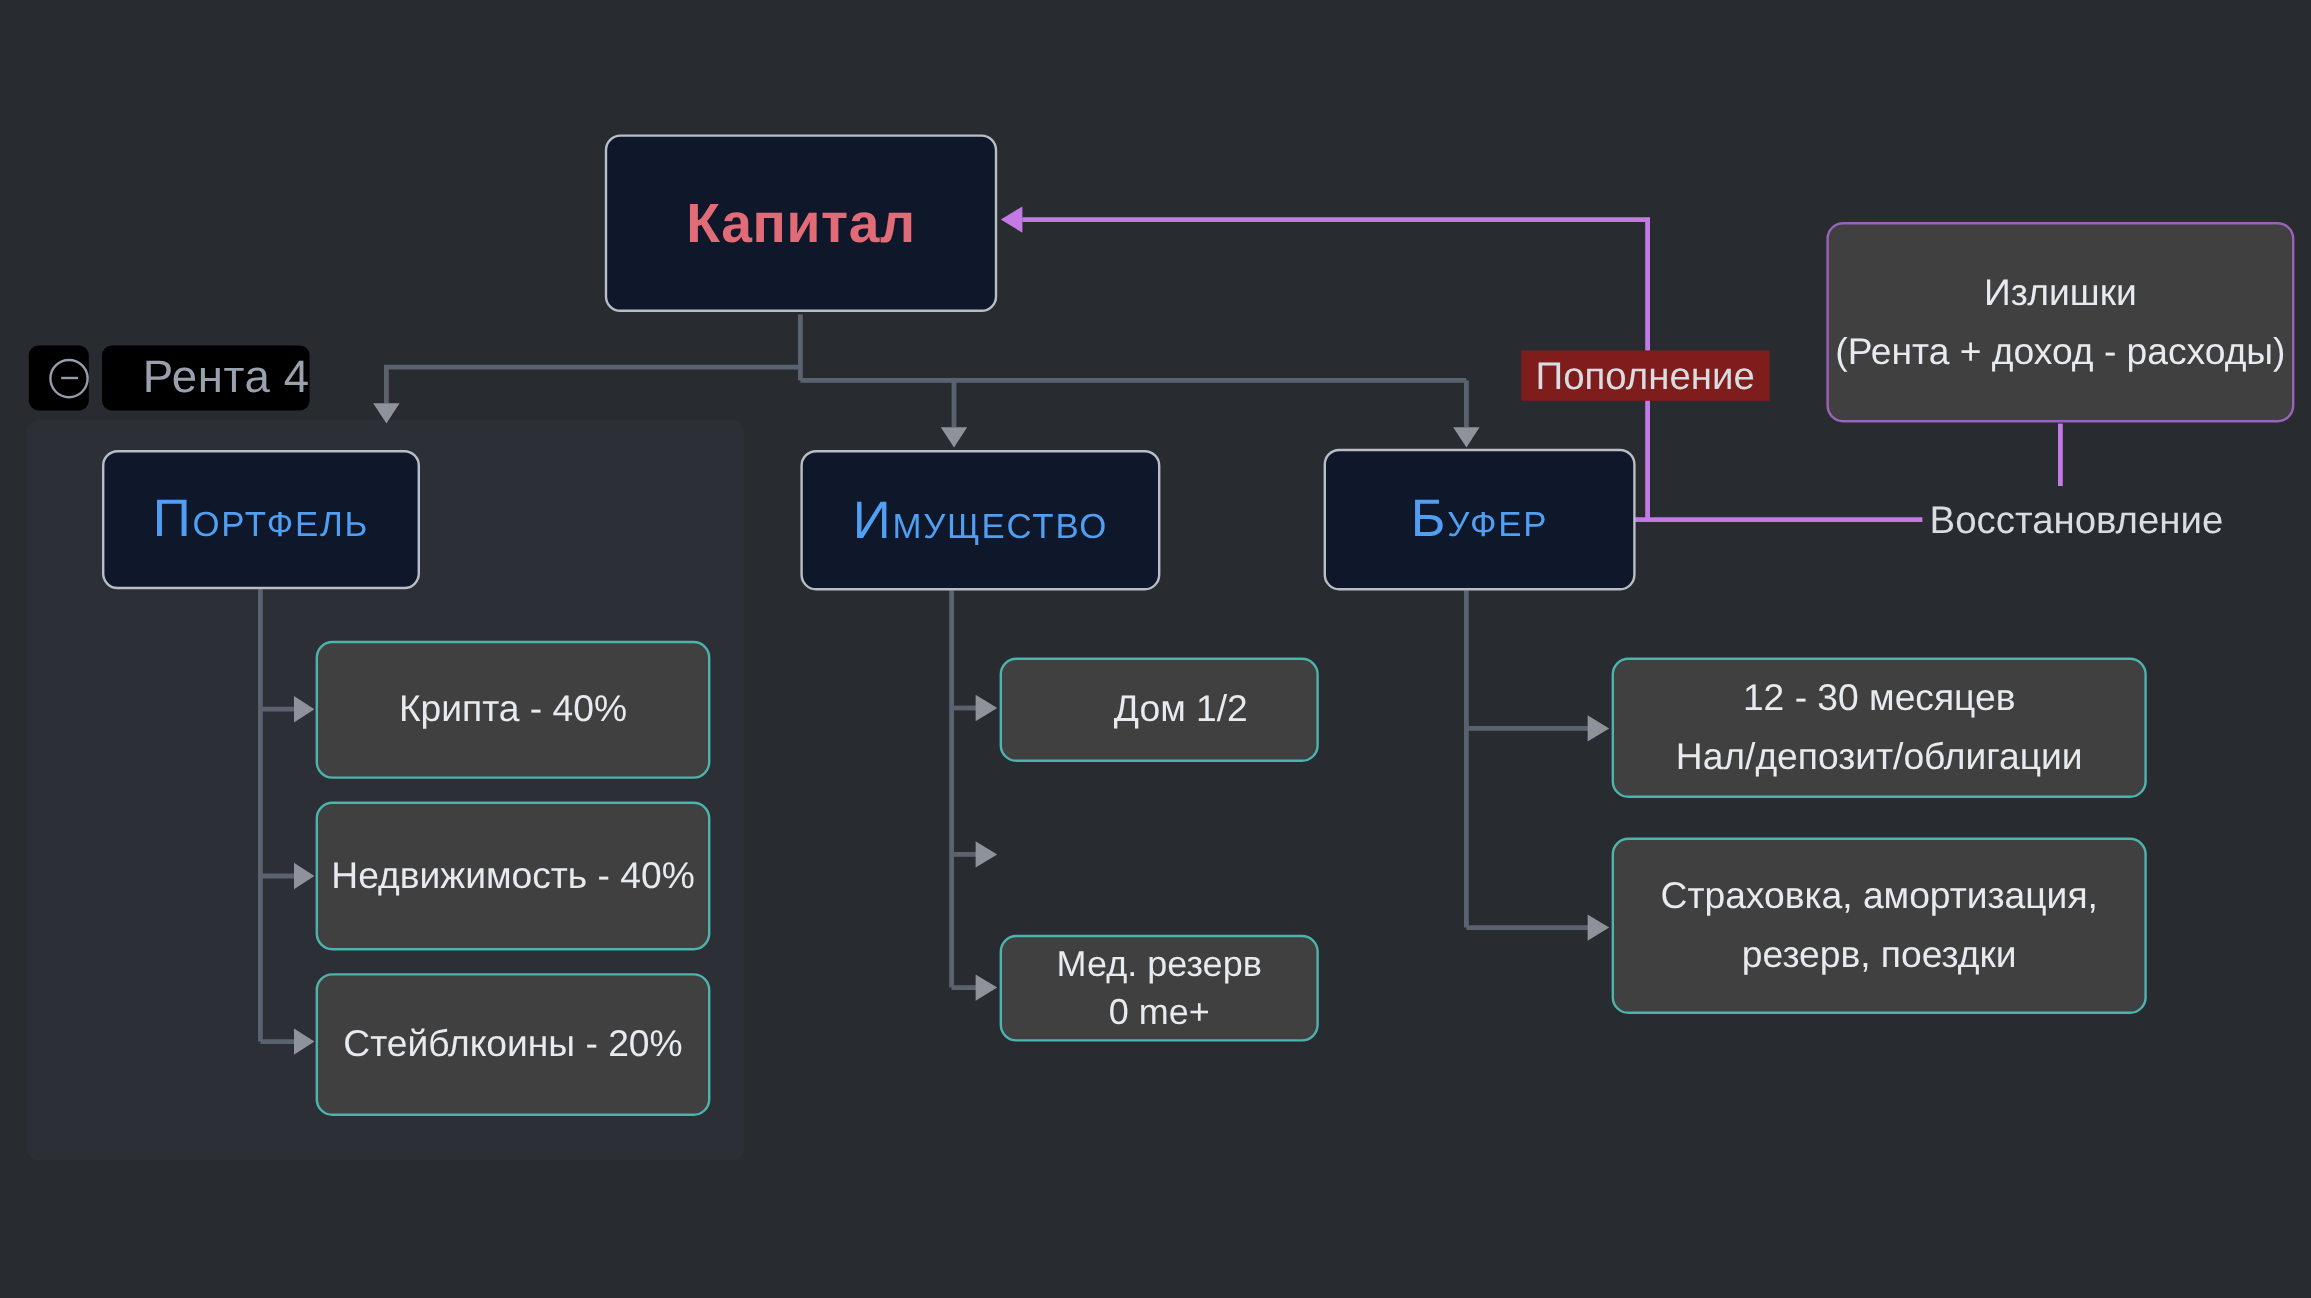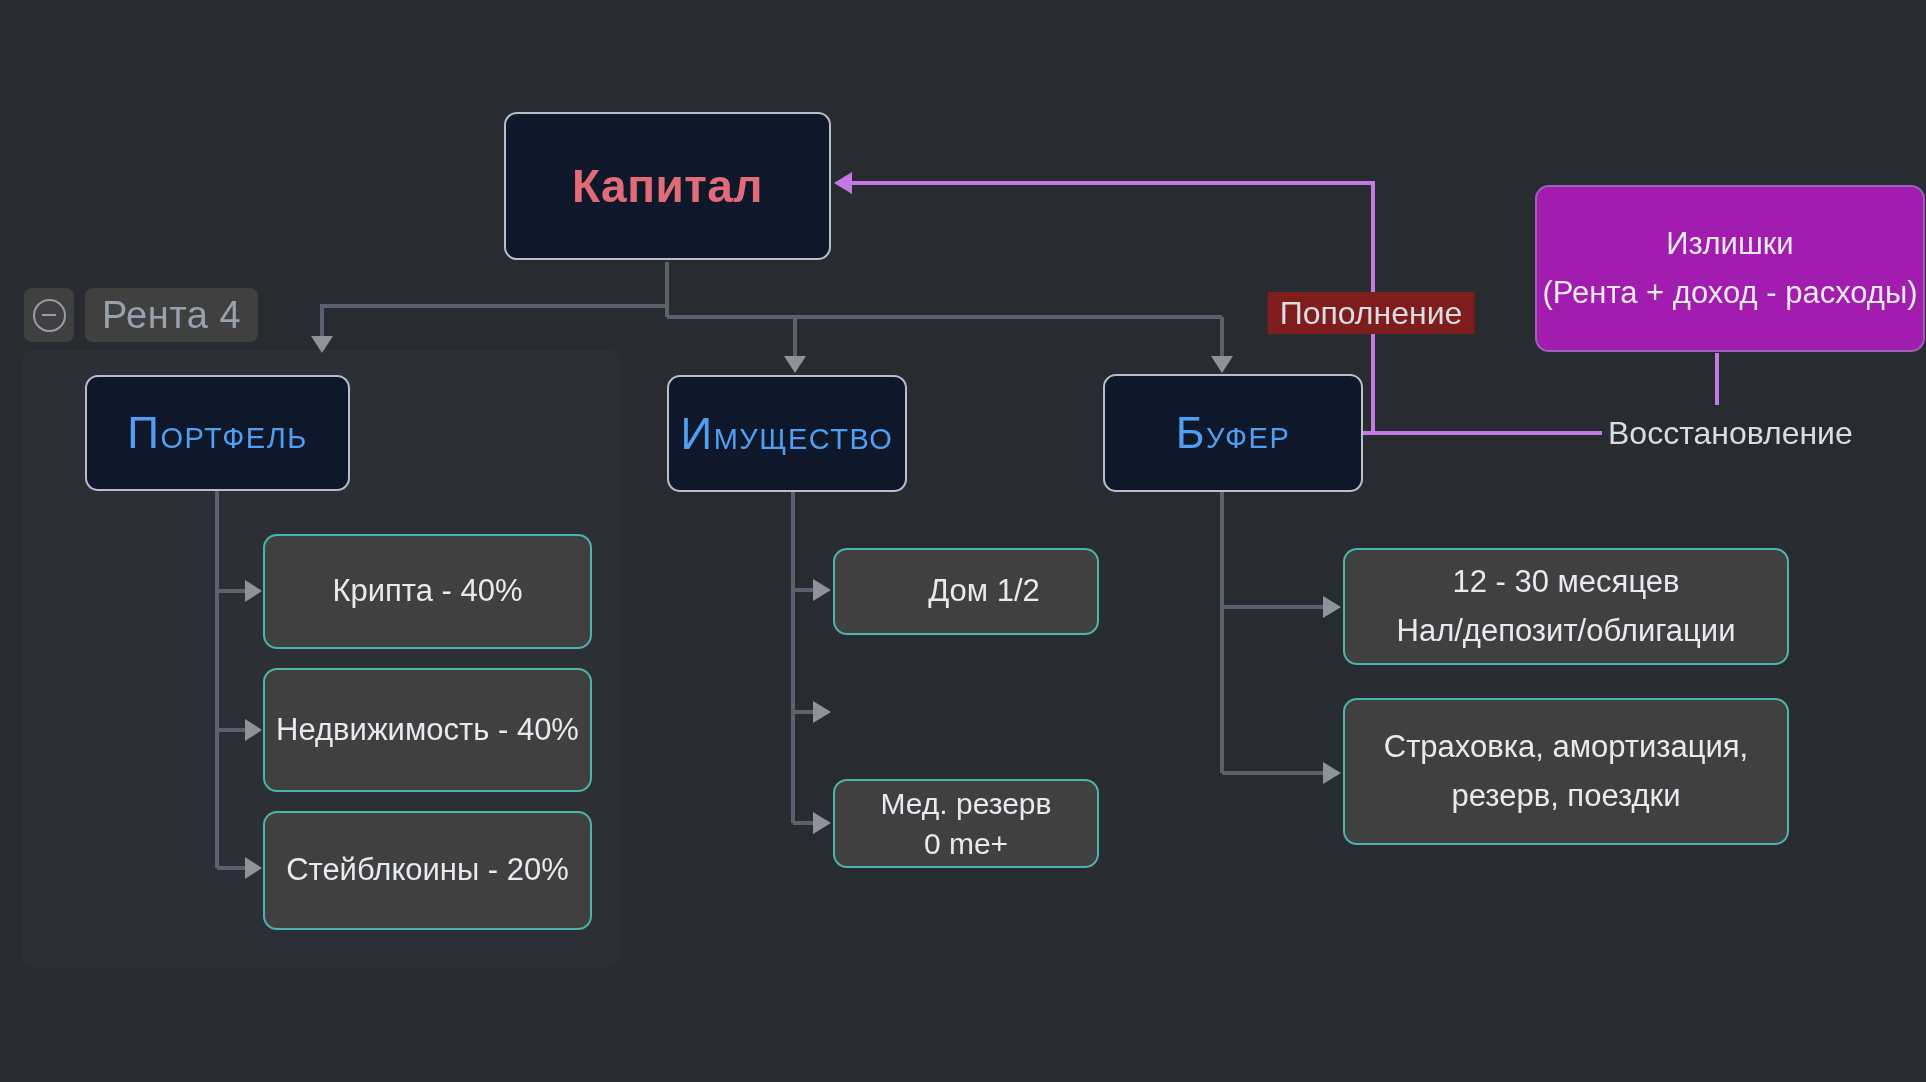--- a/index.html
+++ b/index.html
@@ -30,27 +30,27 @@
   
   .leaf{
     background:#404040;border:2px solid #4db3ad;border-radius:14px;
     display:flex;align-items:center;justify-content:center;z-index:2;
     font-size:31px;font-weight:300;color:#e7eaee;text-align:center;
     white-space:pre-line;line-height:1.55;
   }
   .leaf.tight{font-size:30px;line-height:1.32;}
   
   .surplus{
-    background:#a21caf;border:2.5px solid #9a63b8;border-radius:14px;
+    background:#404040;border:2.5px solid #9a63b8;border-radius:14px;
     display:flex;align-items:center;justify-content:center;z-index:2;
     font-size:31px;font-weight:300;color:#e7eaee;text-align:center;
-    white-space:pre-line;line-height:1.55;margin-left:13px;
+    white-space:pre-line;line-height:1.55;
   }
   
-  .chip{background:#404040;border-radius:8px;display:flex;align-items:center;justify-content:center;z-index:2;}
+  .chip{background:#000000;border-radius:8px;display:flex;align-items:center;justify-content:flex-end;z-index:2;}
   .chip-label{font-size:38px;font-weight:300;color:#99a1ae;letter-spacing:.5px;}
   .minus-circle{
     width:29px;height:29px;border:2.5px solid #959daa;border-radius:50%;
     display:flex;align-items:center;justify-content:center;
   }
   .minus-circle i{display:block;width:14px;height:2.5px;background:#959daa;}
   
   .edge-label{
     z-index:3;font-size:32px;font-weight:300;color:#d9dde2;line-height:42px;
     white-space:nowrap;
@@ -116,21 +116,21 @@
     <span class="chip-label">Рента 4</span>
   </div>
 
   <div class="abs node" style="left:504px;top:112px;width:327px;height:148px;">
     <div class="root-title">Капитал</div>
   </div>
 
   <div class="abs node" style="left:85px;top:375px;width:265px;height:116px;">
     <div class="branch-title">Портфель</div>
   </div>
-  <div class="abs node" style="left:667px;top:375px;width:240px;height:117px;">
+  <div class="abs node" style="left:667px;top:375px;width:300px;height:117px;">
     <div class="branch-title">Имущество</div>
   </div>
   <div class="abs node" style="left:1103px;top:374px;width:260px;height:118px;">
     <div class="branch-title">Буфер</div>
   </div>
 
   <div class="abs leaf" style="left:263px;top:534px;width:329px;height:115px;">Крипта - 40%</div>
   <div class="abs leaf" style="left:263px;top:668px;width:329px;height:124px;">Недвижимость - 40%</div>
   <div class="abs leaf" style="left:263px;top:811px;width:329px;height:119px;">Стейблкоины - 20%</div>
 

